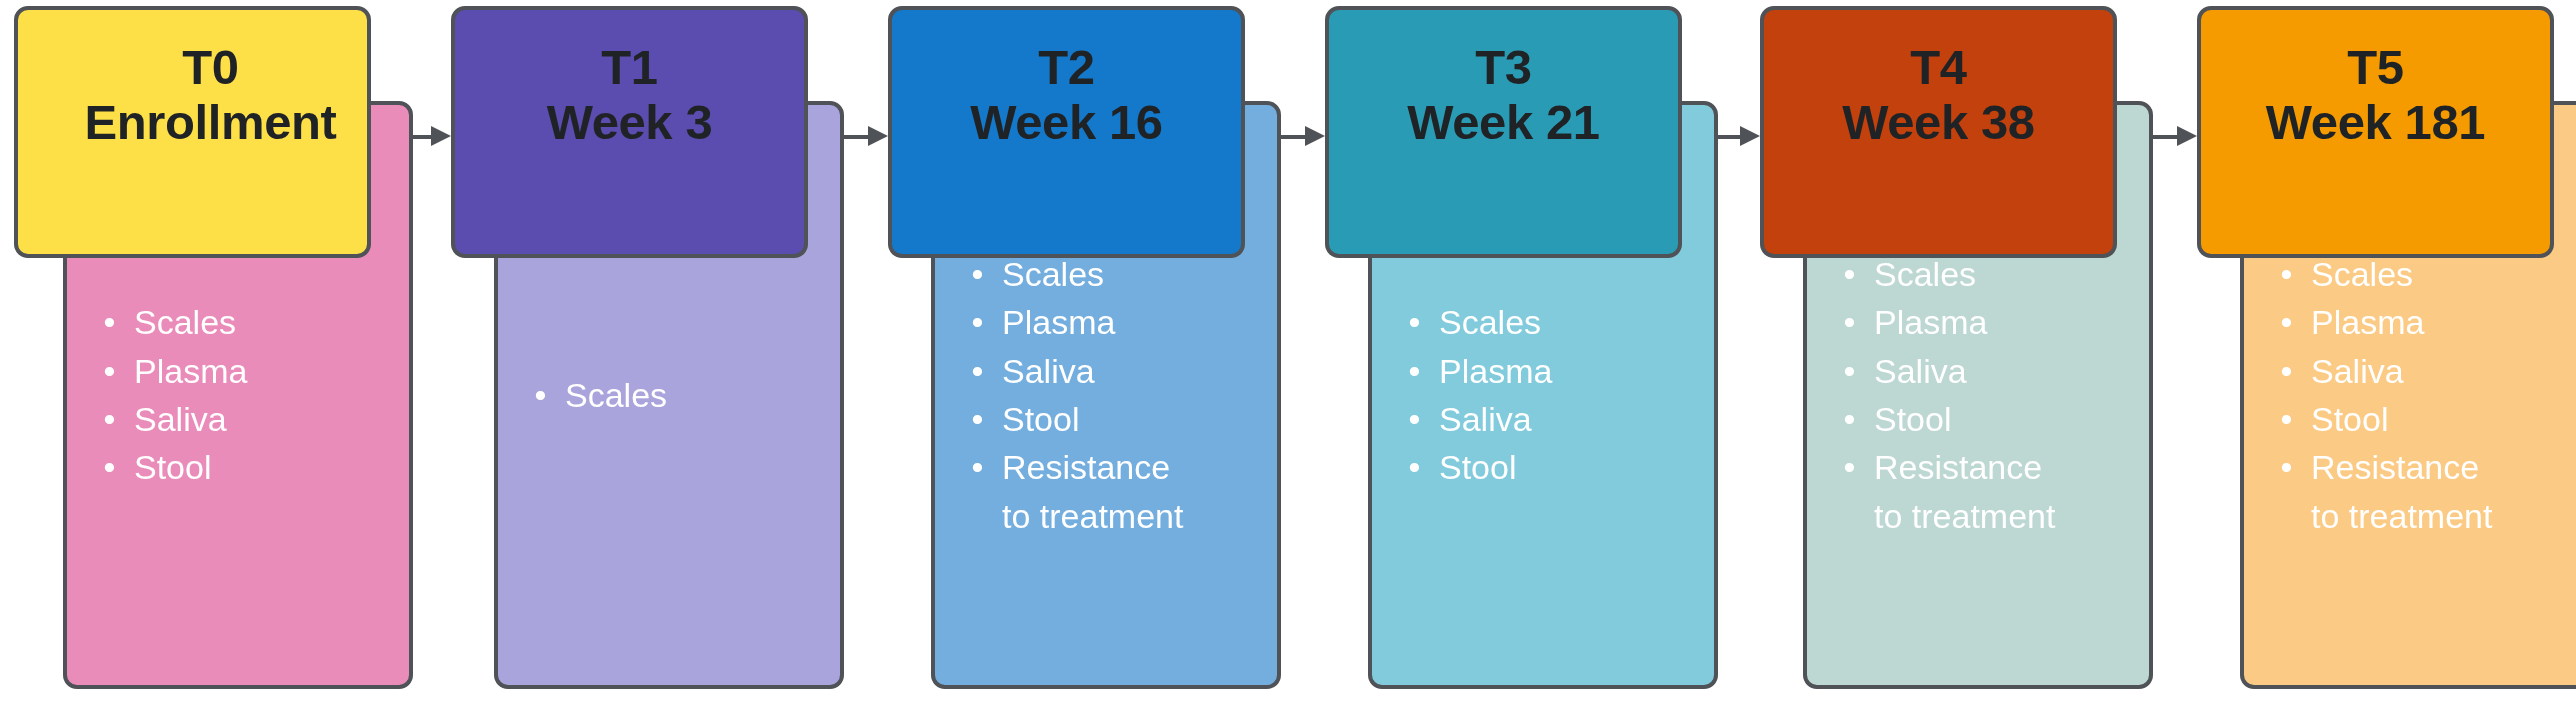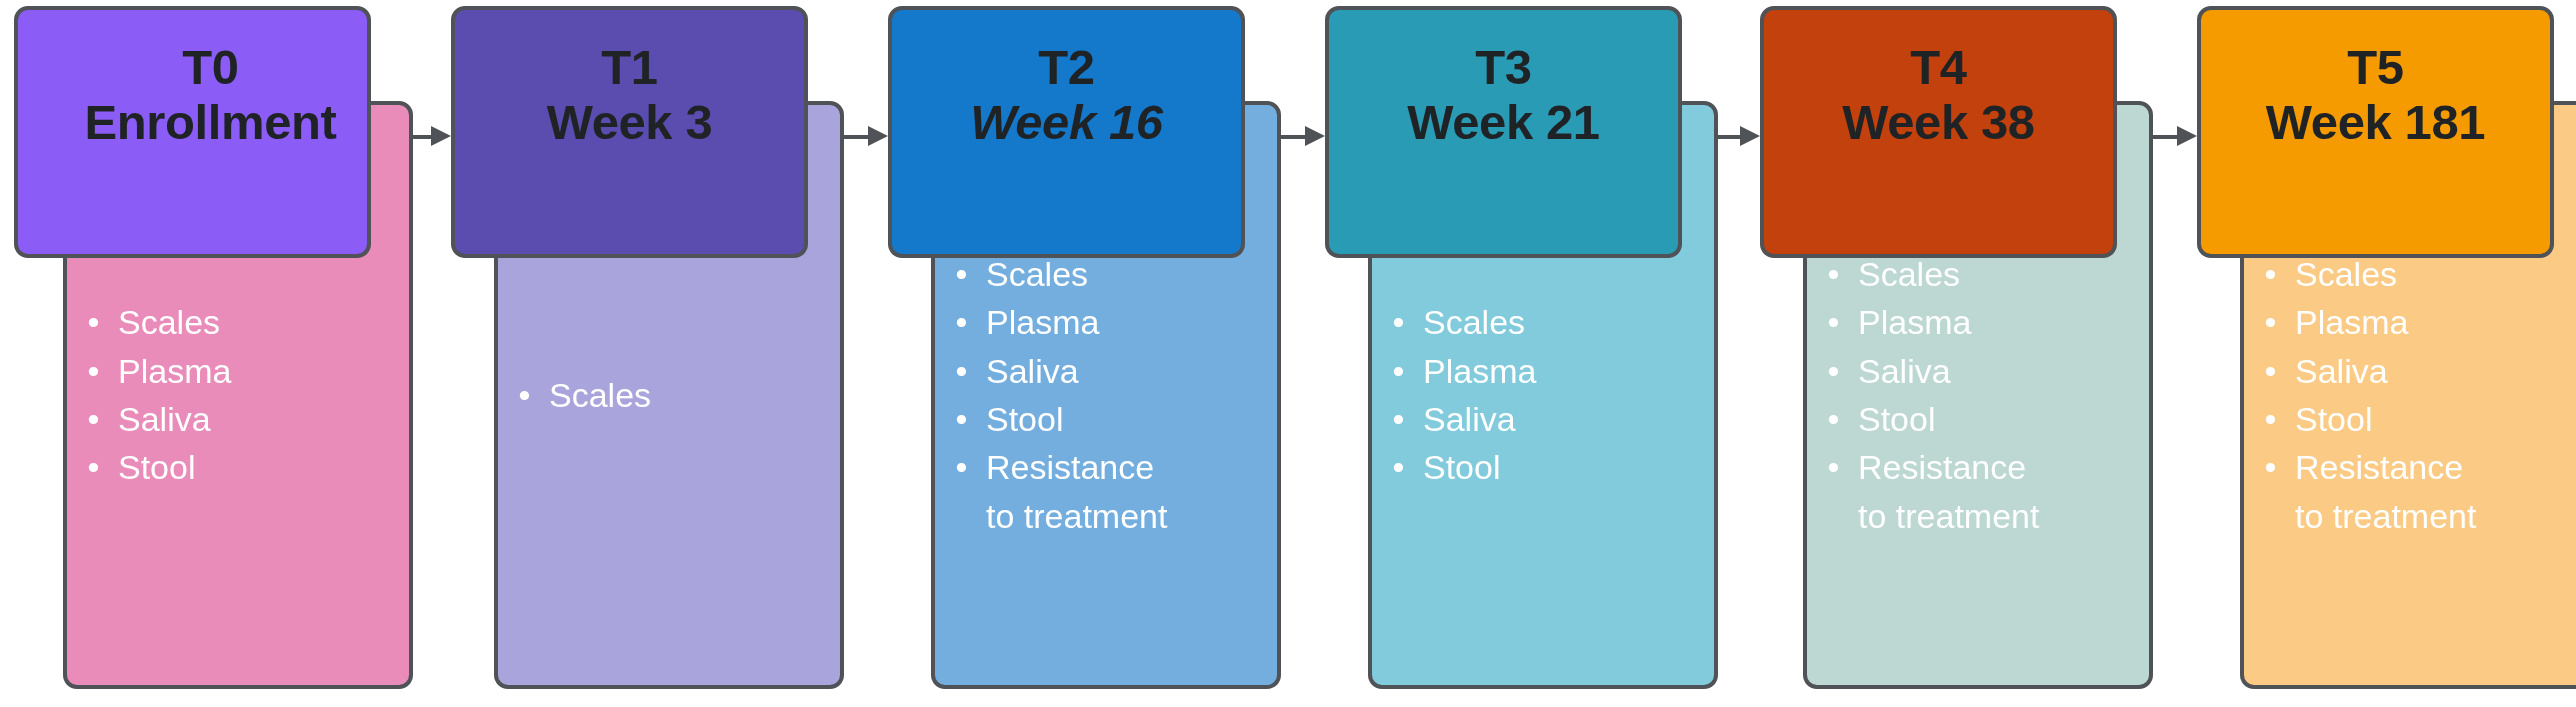--- a/index.html
+++ b/index.html
@@ -42,21 +42,21 @@
     background: #eeeeee;
     display: flex;
     align-items: center;
     justify-content: flex-start;
     overflow: hidden;
   }
 
   .bullet-list {
     list-style: none;
     margin: 0;
-    padding: 0 11px 0 19px;
+    padding: 0 11px 0 35px;
     width: 100%;
     box-sizing: border-box;
   }
 
   .bullet-item {
     position: relative;
     color: #ffffff;
     font-size: 34px;
     line-height: 1.42;
     font-weight: 400;
@@ -151,21 +151,21 @@
     </div>
     <div class="step" style="left: 14px; width: 410px;">
       <div class="body-card" style="left: 49px; background: rgb(234, 140, 186); border-color: rgb(79, 82, 86);">
         <ul class="bullet-list">
           <li class="bullet-item" style="color: rgb(255, 255, 255);">Scales</li>
           <li class="bullet-item" style="color: rgb(255, 255, 255);">Plasma</li>
           <li class="bullet-item" style="color: rgb(255, 255, 255);">Saliva</li>
           <li class="bullet-item" style="color: rgb(255, 255, 255);">Stool</li>
         </ul>
       </div>
-      <div class="header-card" style="background: #8b5cf6; border-color: rgb(79, 82, 86); padding-left: 36px;">
+      <div class="header-card" style="background: #fde047; border-color: rgb(79, 82, 86); padding-left: 36px;">
         <div class="header-line" style="color: rgb(31, 35, 38);">T0</div>
         <div class="header-line" style="color: rgb(31, 35, 38);">Enrollment</div>
       </div>
     </div>
     <div class="step" style="left: 451px; width: 410px;">
       <div class="body-card" style="left: 43px; background: rgb(169, 164, 220); border-color: rgb(79, 82, 86);">
         <ul class="bullet-list">
           <li class="bullet-item" style="color: rgb(255, 255, 255);">Scales</li>
         </ul>
       </div>
@@ -180,21 +180,21 @@
           <li class="bullet-item" style="color: rgb(255, 255, 255);">Scales</li>
           <li class="bullet-item" style="color: rgb(255, 255, 255);">Plasma</li>
           <li class="bullet-item" style="color: rgb(255, 255, 255);">Saliva</li>
           <li class="bullet-item" style="color: rgb(255, 255, 255);">Stool</li>
           <li class="bullet-item" style="color: rgb(255, 255, 255);">Resistance
 to treatment</li>
         </ul>
       </div>
       <div class="header-card" style="background: rgb(21, 121, 203); border-color: rgb(79, 82, 86);">
         <div class="header-line" style="color: rgb(31, 35, 38);">T2</div>
-        <div class="header-line" style="color: rgb(31, 35, 38); font-style: italic;">Week 16</div>
+        <div class="header-line" style="color: rgb(31, 35, 38);">Week 16</div>
       </div>
     </div>
     <div class="step" style="left: 1325px; width: 410px;">
       <div class="body-card" style="left: 43px; background: rgb(129, 203, 220); border-color: rgb(79, 82, 86);">
         <ul class="bullet-list">
           <li class="bullet-item" style="color: rgb(255, 255, 255);">Scales</li>
           <li class="bullet-item" style="color: rgb(255, 255, 255);">Plasma</li>
           <li class="bullet-item" style="color: rgb(255, 255, 255);">Saliva</li>
           <li class="bullet-item" style="color: rgb(255, 255, 255);">Stool</li>
         </ul>

